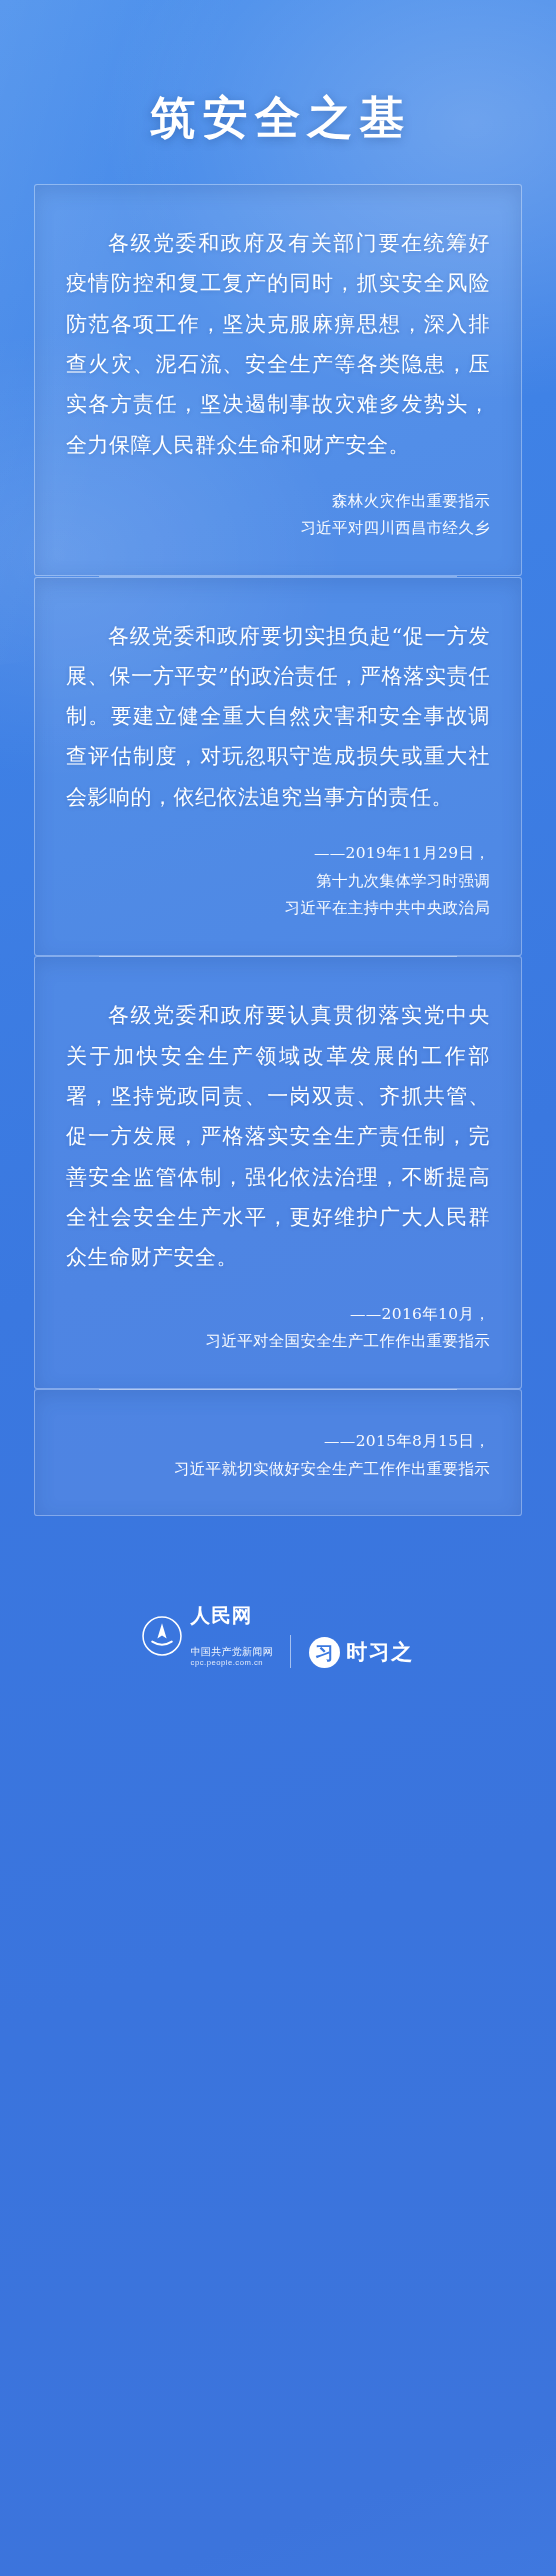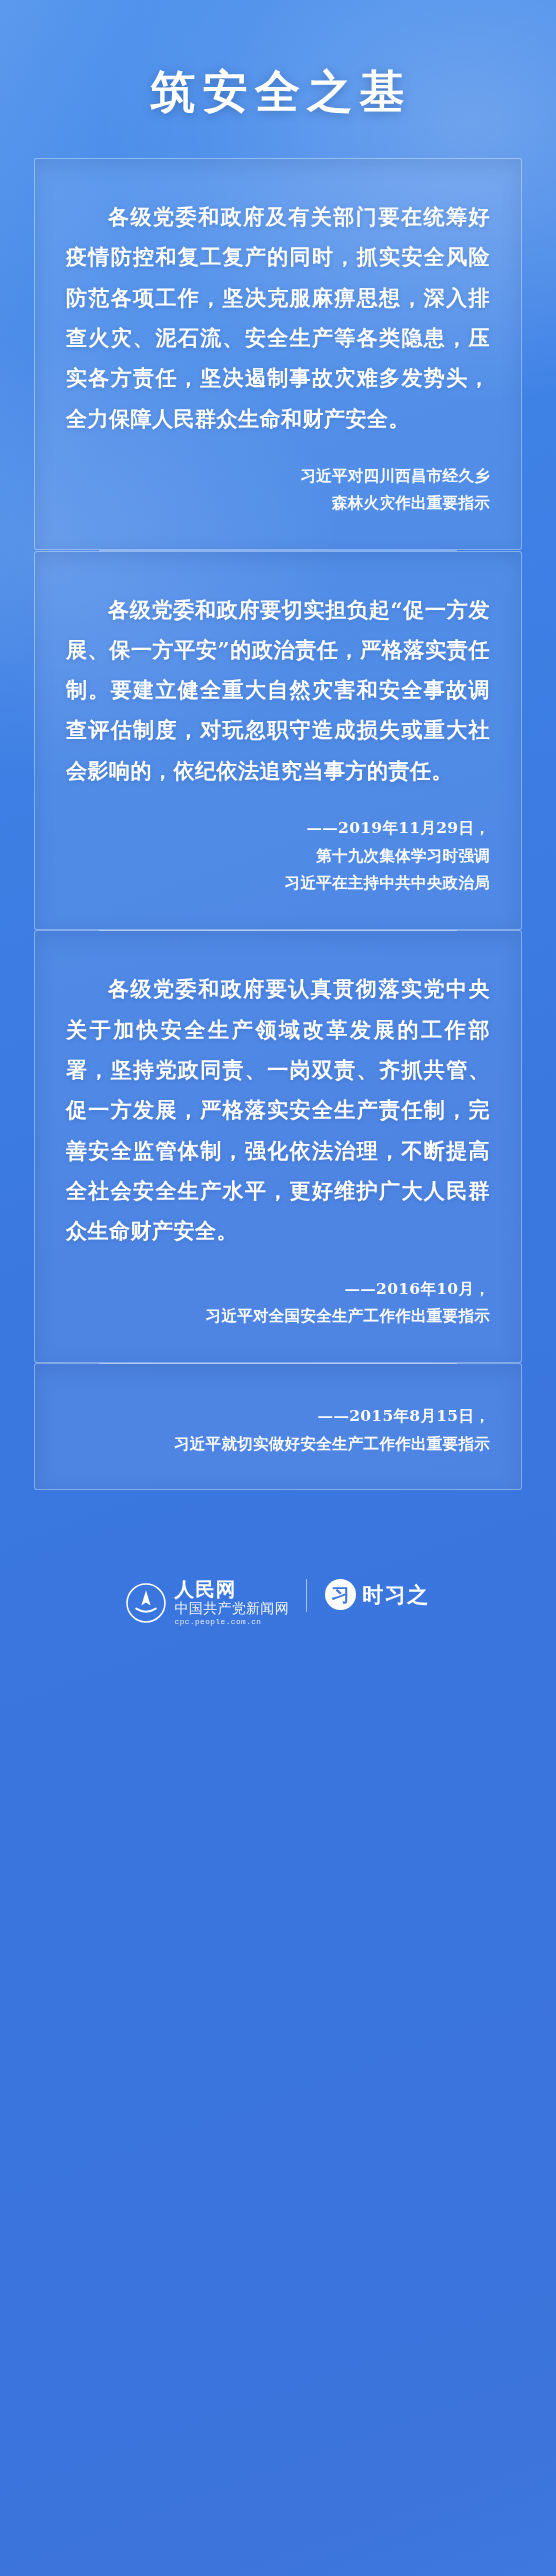--- a/index.html
+++ b/index.html
@@ -38,39 +38,38 @@
     bottom: -155px; right: -206px;
     width: 876px; height: 670px;
     background: linear-gradient(300deg, rgba(255,255,255,0.12) 0%, rgba(255,255,255,0) 45%);
     transform: rotate(6deg);
     pointer-events: none;
   }
 
   .header {
     position: relative;
     z-index: 3;
-    padding: 62px 0 36px 0;
+    padding: 88px 0 36px 0;
     text-align: center;
   }
   .title {
     display: inline-block;
     font-family: "DejaVu Serif", "Liberation Serif", serif;
     font-weight: bold;
     font-size: 45px;
     letter-spacing: 7.2px;
     color: #ffffff;
     text-shadow: 0 2.1px 9.3px rgba(16,52,112,0.35);
     padding: 0 9.3px 0 15.5px;
   }
 
   .cards {
     position: relative;
     z-index: 3;
     padding: 0 34px 12px 34px;
-    font-weight: bold;
   }
   .card {
     position: relative;
     background: rgba(255,255,255,0.10);
     border: 0.5px solid rgba(255,255,255,0.30);
     border-radius: 3.1px;
     box-shadow: 0 5.2px 20.6px rgba(26,60,130,0.18) inset;
     padding: 38px 31px 32px 31px;
     margin-bottom: 0;
   }
@@ -108,21 +107,21 @@
     z-index: 3;
     margin-top: 77px;
     padding-bottom: 36px;
     display: flex;
     align-items: center;
     justify-content: center;
     gap: 0;
   }
   .footer-inner {
     display: flex;
-    align-items: flex-start;
+    align-items: flex-end;
     gap: 17.5px;
   }
   .brand {
     display: flex;
     align-items: center;
     gap: 8.2px;
   }
   .brand-logo {
     width: 40px;
     height: 40px;
@@ -137,30 +136,29 @@
   }
   .brand-cn {
     color: #ffffff;
     font-family: "DejaVu Serif", "Liberation Serif", serif;
     font-size: 19.6px;
     font-weight: bold;
     letter-spacing: 1px;
   }
   .brand-sub {
     color: rgba(255,255,255,0.92);
-    font-size: 14px;
+    font-size: 10px;
     letter-spacing: 0.3px;
-    margin-top: 0;
+    margin-top: 19px;
   }
   .brand-url {
     color: rgba(255,255,255,0.85);
     font-size: 7.7px;
     letter-spacing: 0.5px;
     margin-top: 1.5px;
-    font-family: Liberation Mono, monospace;
   }
   .sep-bar {
     width: 1px;
     height: 33px;
     background: rgba(255,255,255,0.55);
   }
   .shixizhi {
     display: flex;
     align-items: center;
     gap: 6.2px;
@@ -193,22 +191,22 @@
 
   <div class="header">
     <div class="title">筑安全之基</div>
   </div>
 
   <div class="cards">
 
     <div class="card">
       <p class="quote">各级党委和政府及有关部门要在统筹好疫情防控和复工复产的同时，抓实安全风险防范各项工作，坚决克服麻痹思想，深入排查火灾、泥石流、安全生产等各类隐患，压实各方责任，坚决遏制事故灾难多发势头，全力保障人民群众生命和财产安全。</p>
       <div class="attrib">
+        <span class="ln">森林火灾作出重要指示</span>
         <span class="ln">习近平对四川西昌市经久乡</span>
-        <span class="ln">森林火灾作出重要指示</span>
       </div>
     </div>
 
     <div class="divider"></div>
 
     <div class="card">
       <p class="quote">各级党委和政府要切实担负起“促一方发展、保一方平安”的政治责任，严格落实责任制。要建立健全重大自然灾害和安全事故调查评估制度，对玩忽职守造成损失或重大社会影响的，依纪依法追究当事方的责任。</p>
       <div class="attrib">
         <span class="ln">——2019年11月29日，</span>
         <span class="ln">第十九次集体学习时强调</span>

